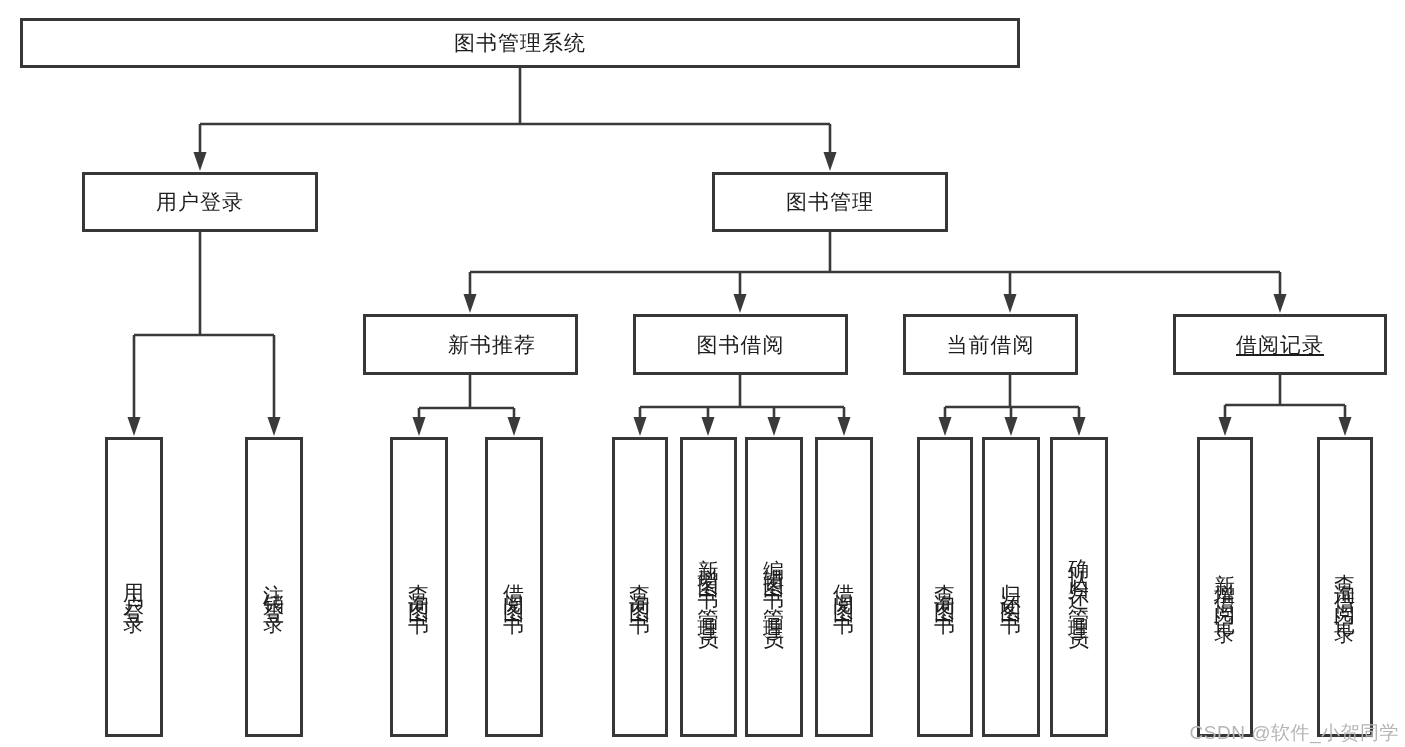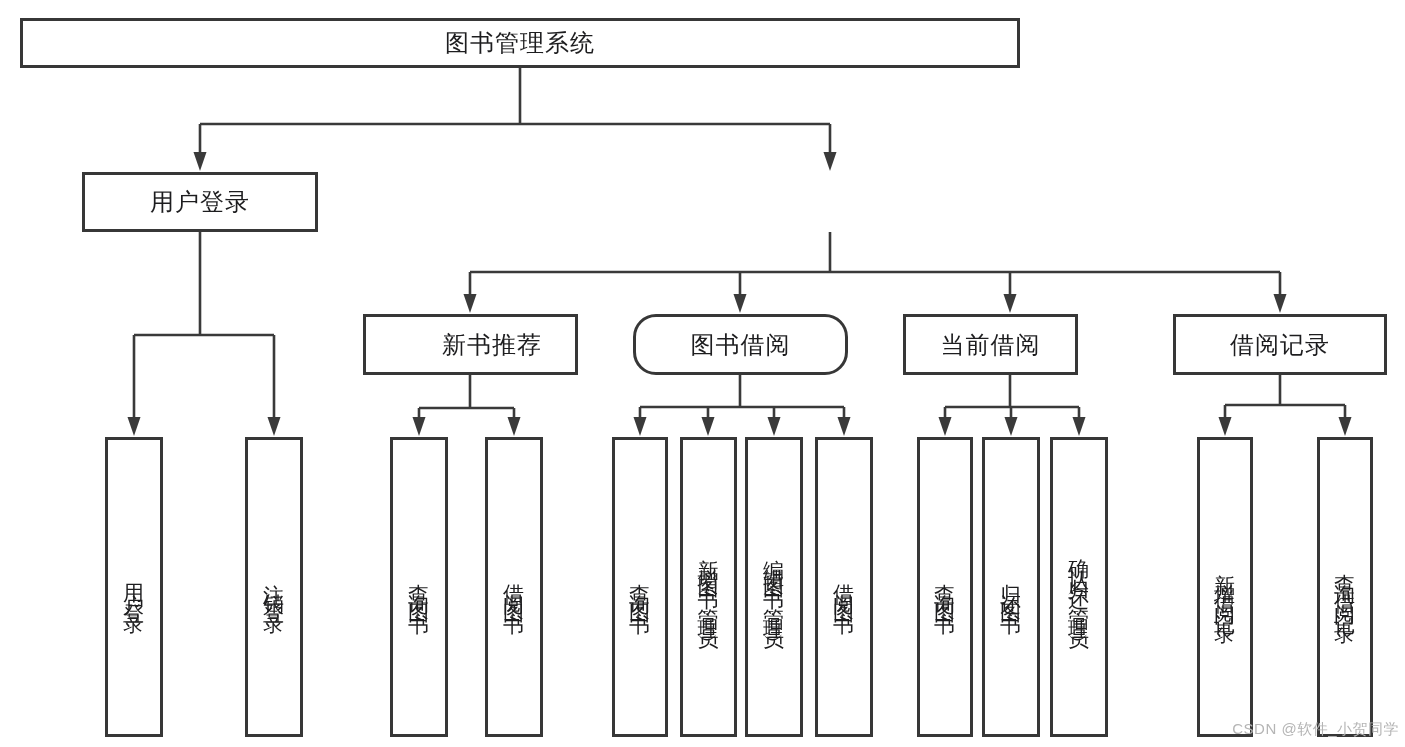--- a/index.html
+++ b/index.html
@@ -31,37 +31,37 @@
     box-sizing: border-box;
     background: #ffffff;
     border: 3px solid #373737;
     z-index: 2;
     display: flex;
     align-items: center;
     justify-content: center;
     color: #1d1d1f;
   }
   .hlabel {
-    font-size: 24px;
+    font-size: 21px;
     letter-spacing: 1px;
     white-space: nowrap;
   }
   .vlabel {
     writing-mode: vertical-rl;
     text-orientation: mixed;
     font-size: 21px;
     letter-spacing: 10px;
     line-height: 1;
     white-space: nowrap;
   }
   .watermark {
     position: absolute;
     right: 6px;
-    bottom: 8px;
-    font-size: 15px;
+    bottom: 1px;
+    font-size: 19px;
     color: #b5b5b5;
     letter-spacing: 0.5px;
     z-index: 3;
   }
 </style>
 </head>
 <body>
 
 <div class="canvas">
 
@@ -101,31 +101,34 @@
     <polygon points="1338.5,417 1351.5,417 1345,436"></polygon>
   </svg>
 
   <div class="node" style="left:20px; top:18px; width:1000px; height:50px;">
     <span class="hlabel">图书管理系统</span>
   </div>
 
   <div class="node" style="left:82px; top:172px; width:236px; height:60px;">
     <span class="hlabel">用户登录</span>
   </div>
+  <div class="node" style="left:712px; top:172px; width:236px; height:60px;">
+    <span class="hlabel">图书管理</span>
+  </div>
 
   <div class="node" style="left:363px; top:314px; width:215px; height:61px;padding-left:43px;">
     <span class="hlabel">新书推荐</span>
   </div>
-  <div class="node" style="left:633px; top:314px; width:215px; height:61px;border-radius:23px;">
+  <div class="node" style="left:633px; top:314px; width:215px; height:61px;">
     <span class="hlabel">图书借阅</span>
   </div>
   <div class="node" style="left:903px; top:314px; width:175px; height:61px;">
     <span class="hlabel">当前借阅</span>
   </div>
-  <div class="node" style="left:1173px; top:314px; width:214px; height:61px;">
+  <div class="node" style="left:1173px; top:314px; width:214px; height:61px;text-decoration:underline;">
     <span class="hlabel">借阅记录</span>
   </div>
 
   <div class="node" style="left:105px; top:437px; width:58px; height:300px;">
     <span class="vlabel">用户登录</span>
   </div>
   <div class="node" style="left:245px; top:437px; width:58px; height:300px;">
     <span class="vlabel">注销登录</span>
   </div>
 

